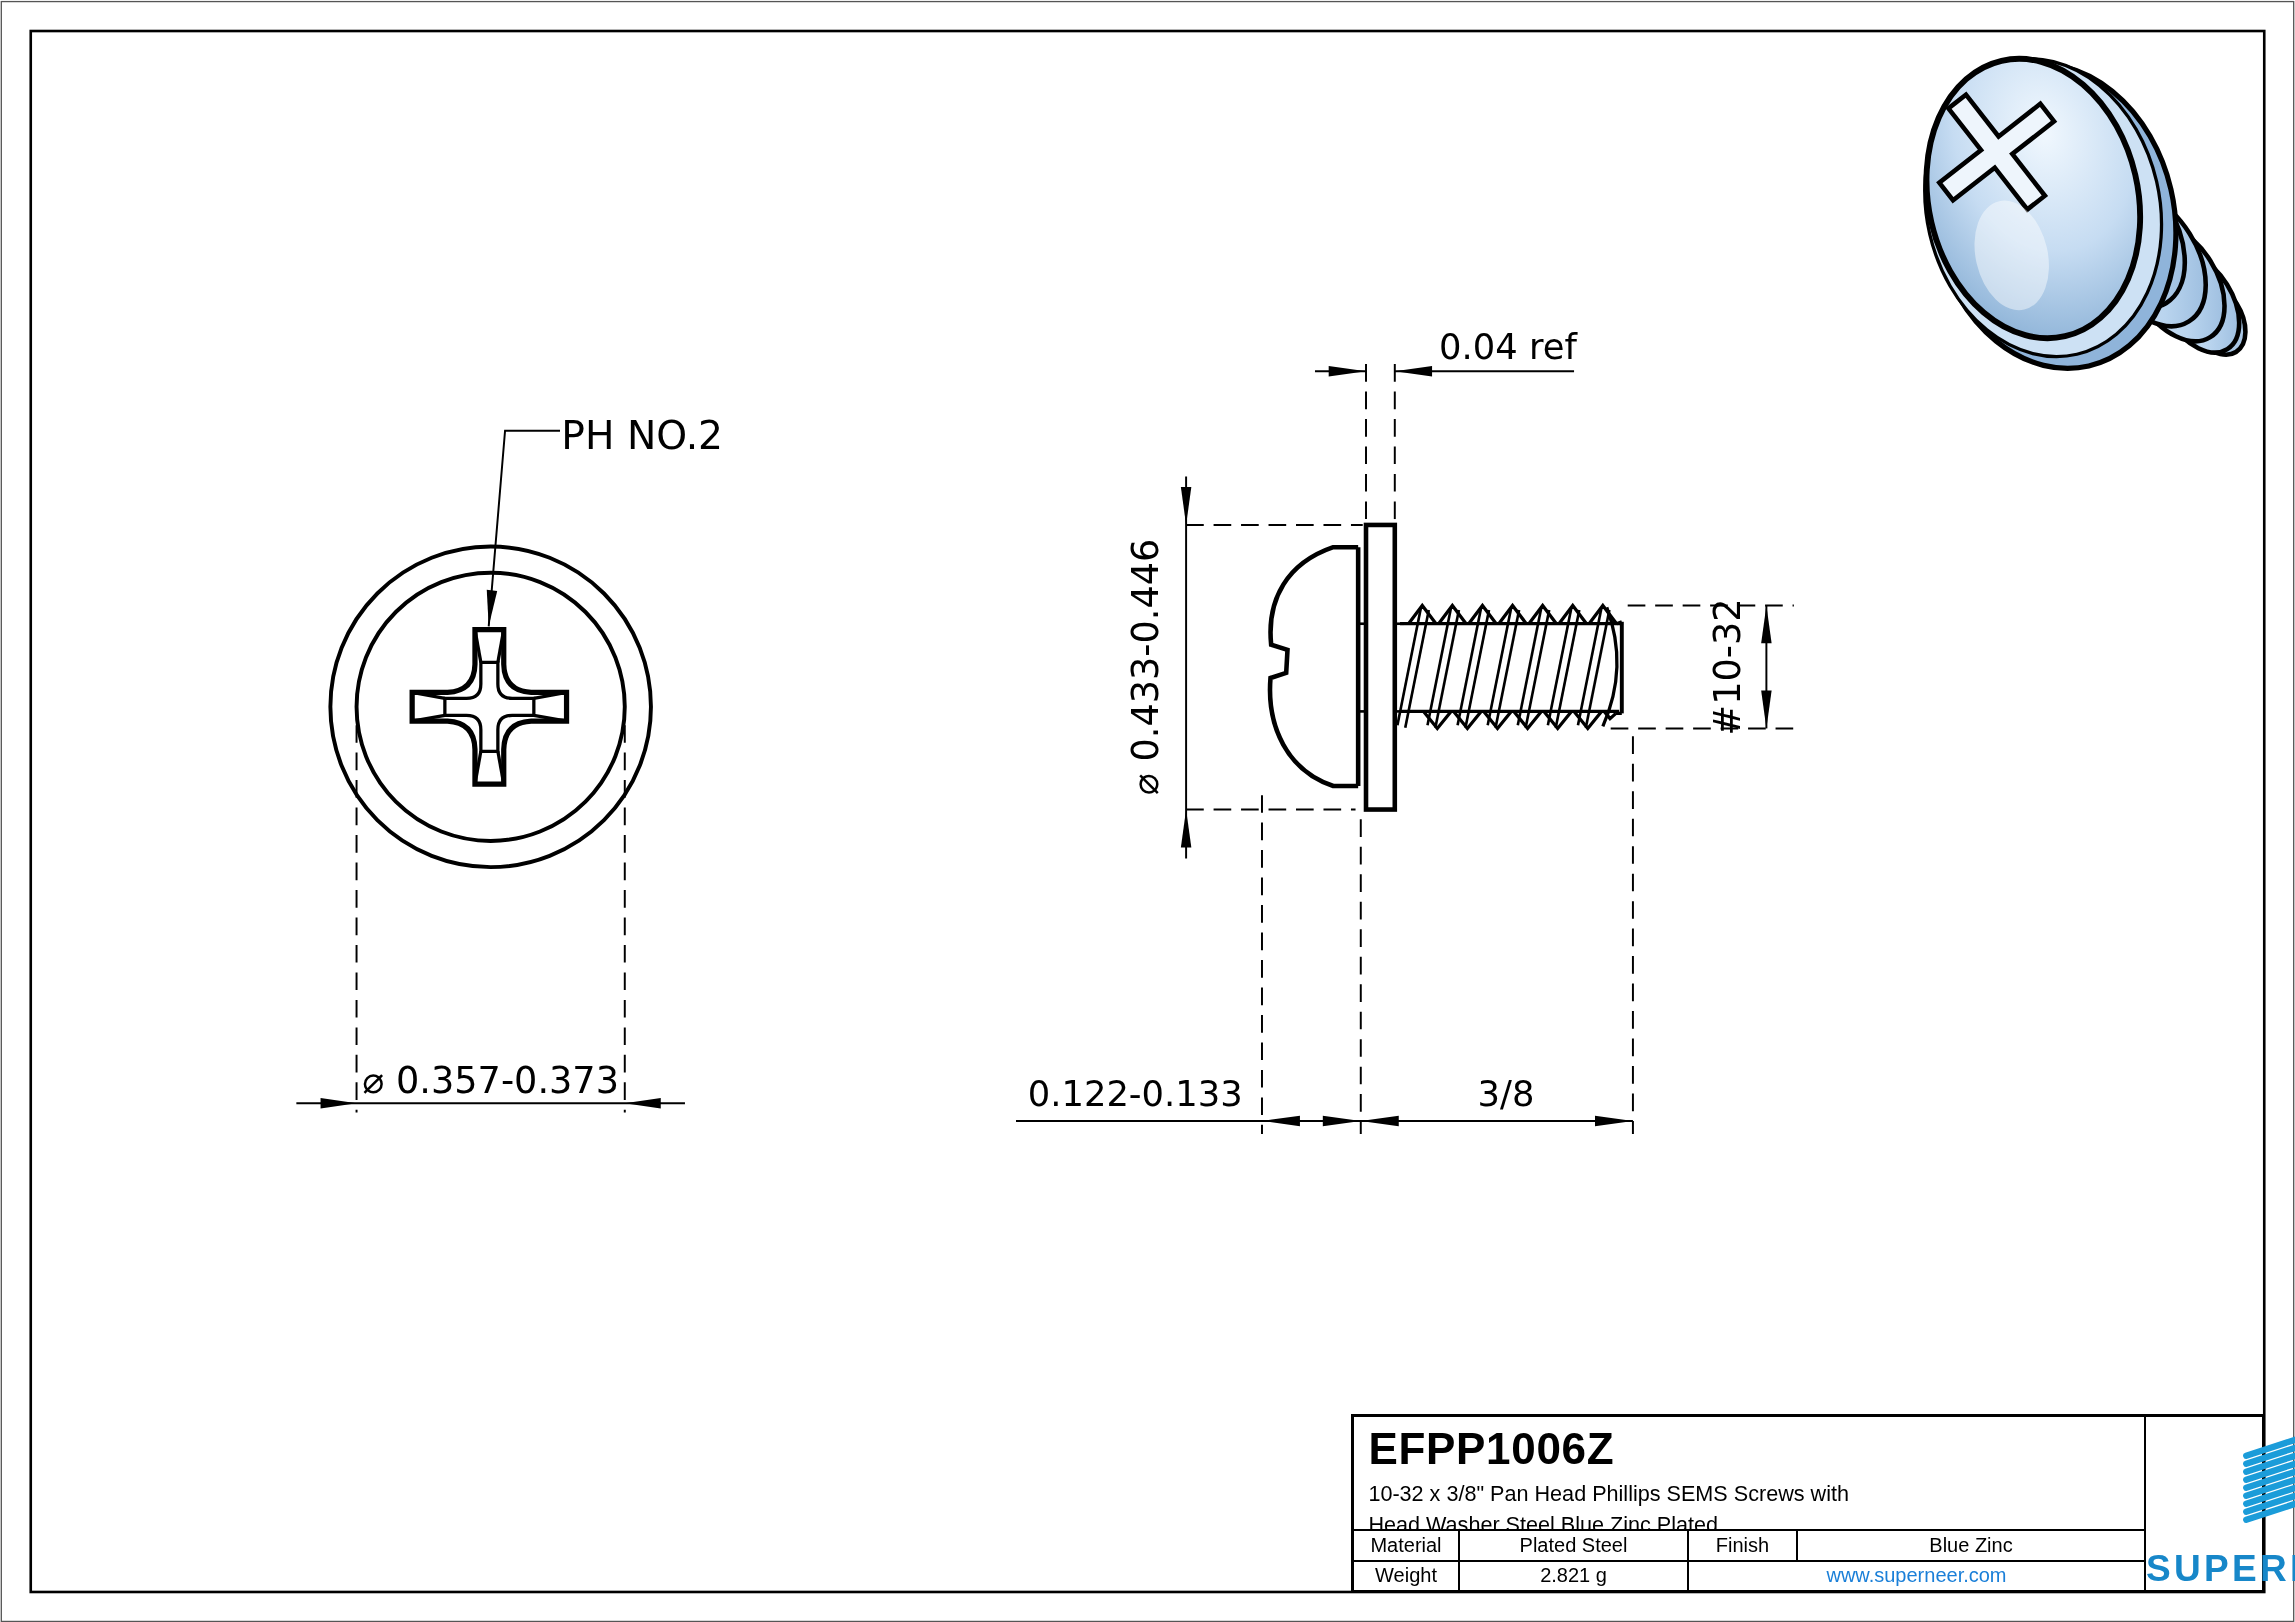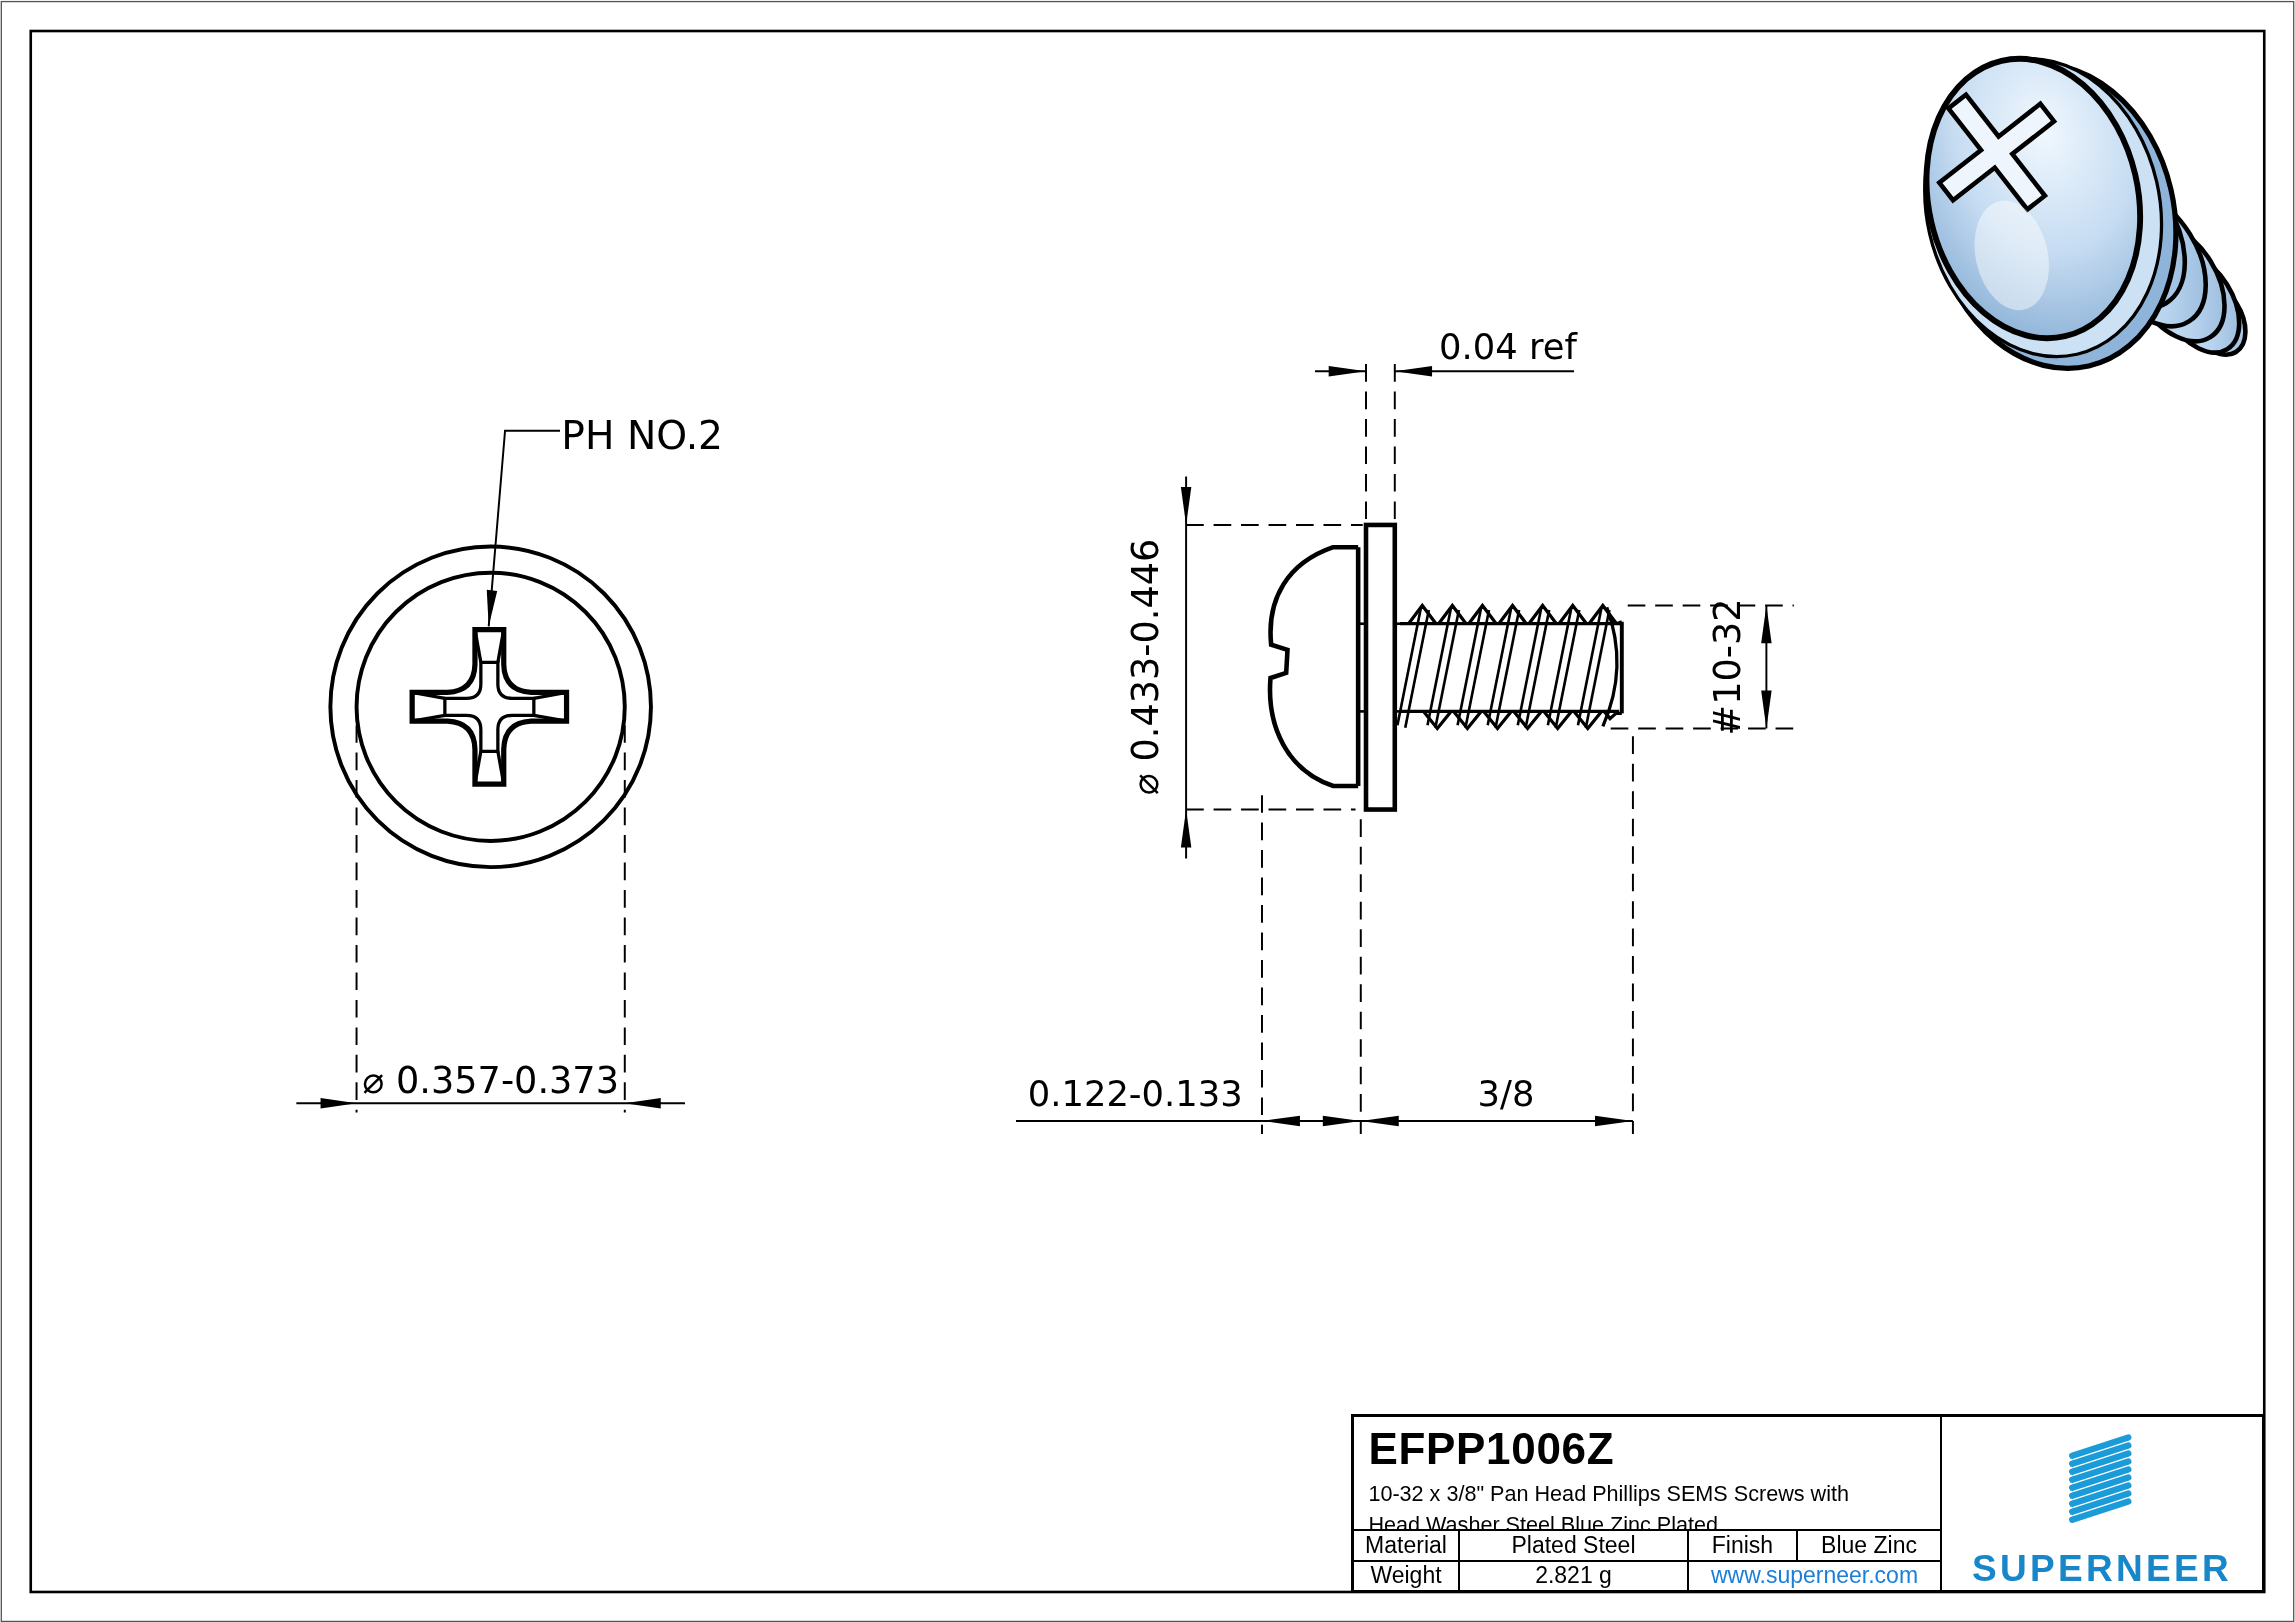--- a/index.html
+++ b/index.html
@@ -11,30 +11,30 @@
   svg text{font-family:"DejaVu Sans","Liberation Sans",sans-serif;fill:#000;}
   .email{
     position:absolute;left:298px;top:1505px;font-size:46px;color:#000;
     letter-spacing:0.7px;white-space:nowrap;
   }
   
   .title-block{
     position:absolute;left:1351px;top:1414px;width:914px;height:179px;
     border:3.3px solid #000;box-sizing:border-box;background:#fff;display:flex;
   }
-  .tb-main{width:588px;flex:0 0 auto;border-right:2.6px solid #000;box-sizing:border-box;
+  .tb-main{width:792px;flex:0 0 auto;border-right:2.6px solid #000;box-sizing:border-box;
     display:flex;flex-direction:column;justify-content:space-between;}
   .tb-info{height:112px;box-sizing:border-box;padding-left:14.4px;overflow:hidden;}
   .tb-part{font-weight:bold;font-size:44px;letter-spacing:0.7px;margin-top:6.5px;white-space:nowrap;}
   .tb-desc{font-size:21.6px;margin-top:7.9px;white-space:nowrap;}
   .tb-desc + .tb-desc{margin-top:4.6px;}
   .tb-row{display:flex;border-top:2.6px solid #000;flex:1;min-height:0;}
   .tb-row .cell{
     display:flex;align-items:center;justify-content:center;
-    font-size:23px;box-sizing:border-box;border-right:2.6px solid #000;white-space:nowrap;
+    font-size:20px;box-sizing:border-box;border-right:2.6px solid #000;white-space:nowrap;
   }
   .tb-row .cell.last{border-right:none;flex:1;}
   .w1{width:106px;} .w2{width:229px;} .w3{width:109px;}
   .cell.website{color:#1a7fd8;}
   .tb-logo{flex:1;display:flex;flex-direction:column;align-items:center;}
   .logo-stripes{margin-top:17px;}
   .brand{margin-top:23.6px;font-size:37px;font-weight:bold;letter-spacing:3.3px;color:#1787c9;}
 </style>
 </head>
 <body>

